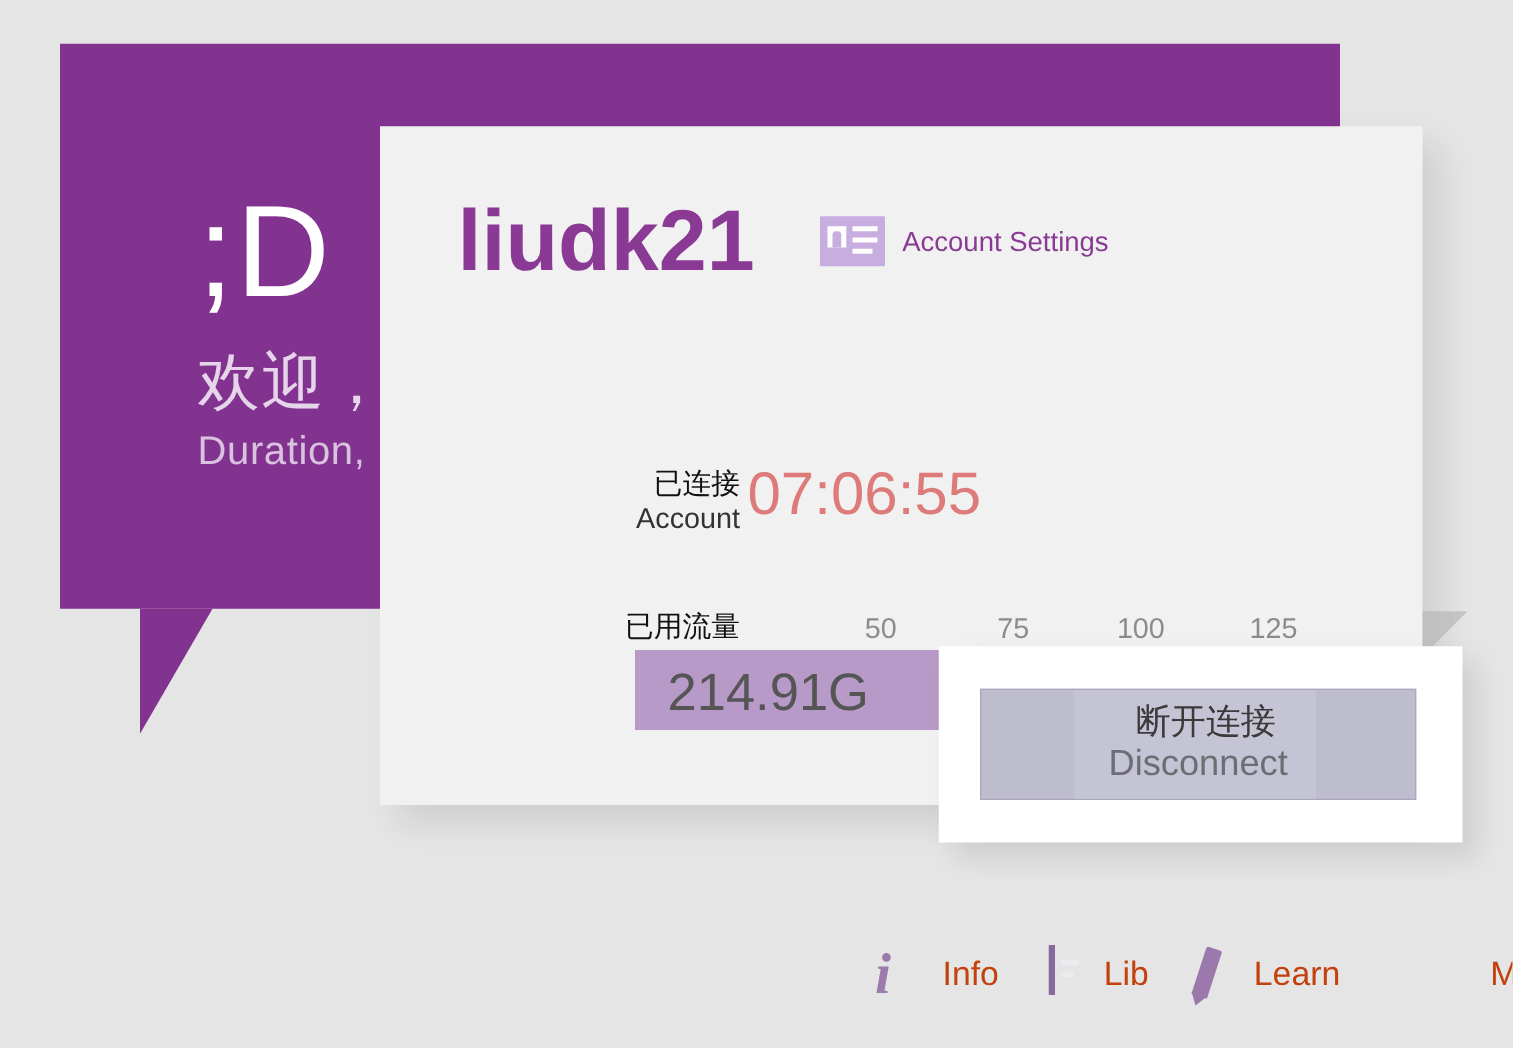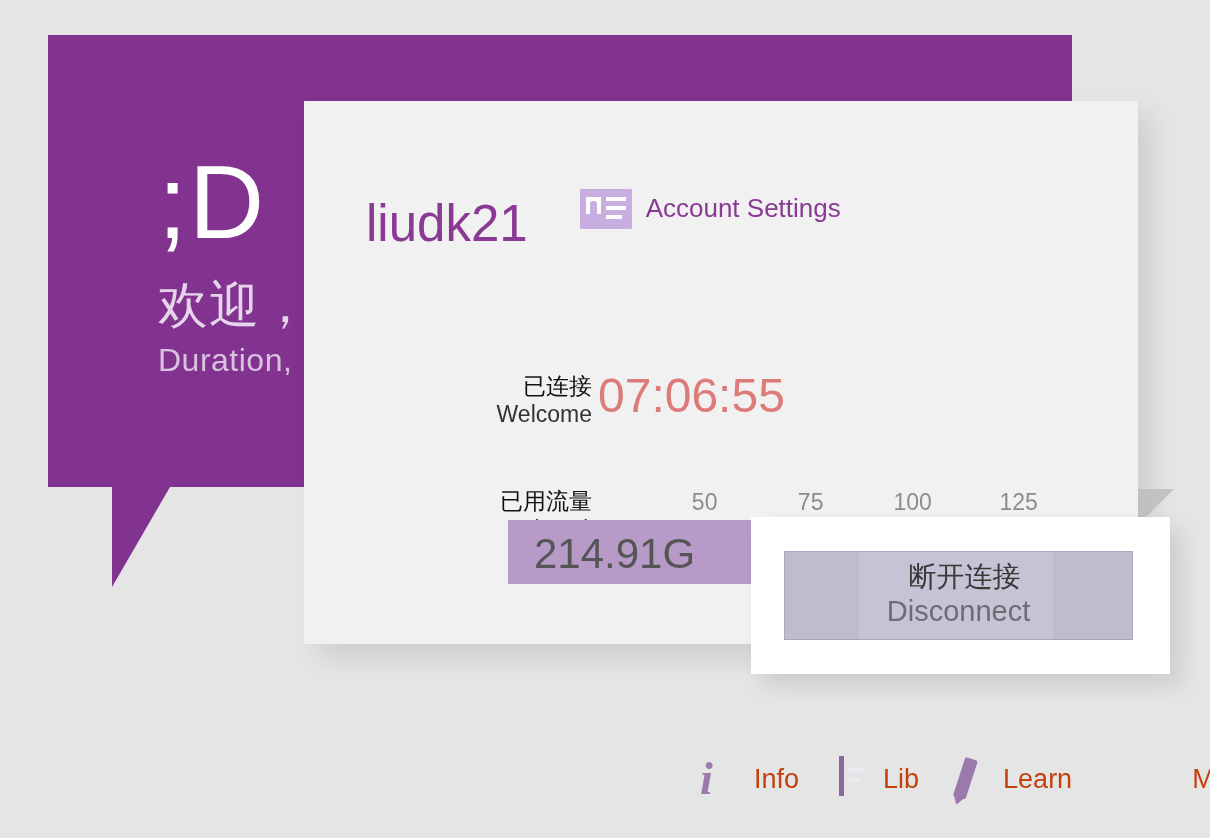--- a/index.html
+++ b/index.html
@@ -98,27 +98,26 @@
 
   
   .account-header {
     position: absolute;
     left: 62px;
     top: 62px;
     display: flex;
     align-items: center;
   }
   .username {
-    font-size: 51px;
+    font-size: 69px;
     line-height: 60px;
     color: #8a3a95;
-    font-weight: 400;
+    font-weight: 700;
     letter-spacing: 0px;
     white-space: nowrap;
-    margin-top: 31px;
   }
   .selfservice-link {
     display: flex;
     align-items: center;
     margin-left: 52px;
     text-decoration: none;
     cursor: pointer;
   }
   .idcard-icon {
     width: 52px;
@@ -153,21 +152,21 @@
   .idcard-icon .ln3 { top: 26px; width: 16px; }
   .ss-text { margin-left: 14px; }
   .ss-cn {
     font-size: 23px;
     line-height: 26px;
     color: #8a3a95;
     font-weight: 400;
     white-space: nowrap;
   }
   .ss-en {
-    font-size: 26px;
+    font-size: 22px;
     line-height: 27px;
     color: #8a3a95;
     font-weight: 400;
     white-space: nowrap;
   }
 
   
   .stat-rows {
     position: absolute;
     left: 0;
@@ -441,21 +440,21 @@
           <div class="ss-en">Account Settings</div>
         </div>
       </div>
     </div>
 
     <div class="stat-rows">
 
       <div class="stat-row">
         <div class="row-label duration-label">
           <div class="label-cn">已连接</div>
-          <div class="label-en">Welcome</div>
+          <div class="label-en">Account</div>
         </div>
         <div class="duration-value">07:06:55</div>
       </div>
 
       <div class="stat-row">
         <div class="row-label usage-label">
           <div class="label-cn">已用流量</div>
           <div class="label-en">(IPv4)</div>
           <div class="label-en">Usage</div>
         </div>

